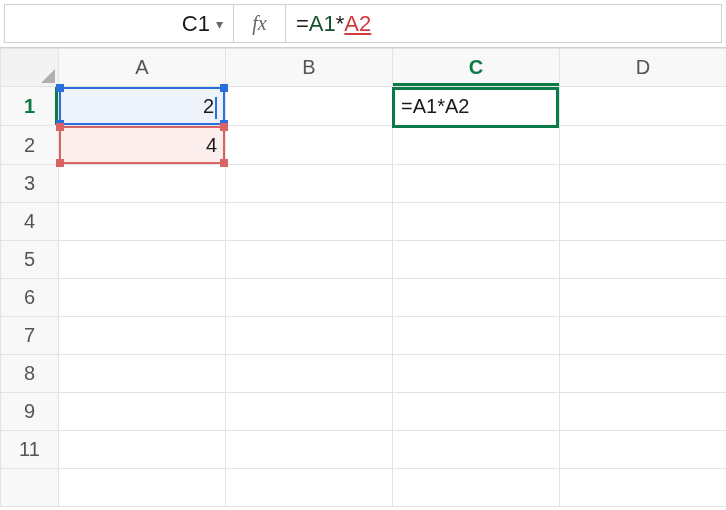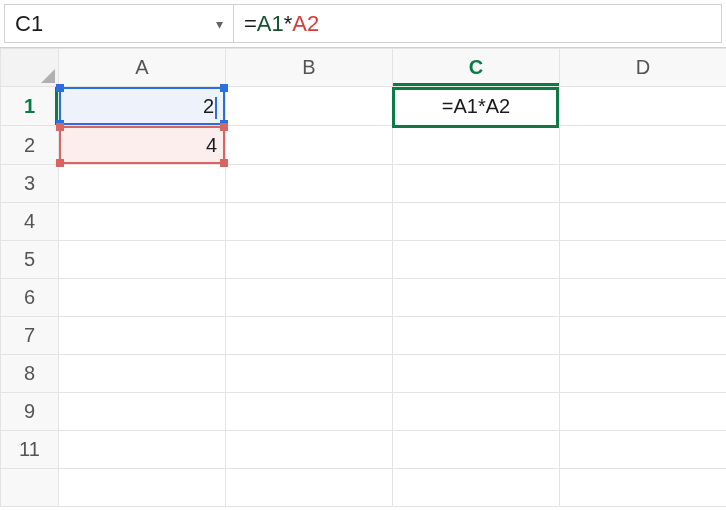--- a/index.html
+++ b/index.html
@@ -23,20 +23,21 @@
     width: 230px;
     display: flex;
     align-items: center;
     border: 1px solid #d0d0d0;
     margin: 4px 0 4px 4px;
     padding: 0 10px;
     font-size: 22px;
     color: #1a1a1a;
     justify-content: space-between;
     background: #fff;
+    text-align: right;
   }
   .name-box span.nbtext { flex: 1; }
   .nb-caret {
     font-size: 14px; color: #666;
     margin-left: 6px;
   }
   .fx-box {
     width: 52px;
     display: flex;
     align-items: center;
@@ -56,21 +57,21 @@
     align-items: center;
     padding: 0 10px;
     font-size: 22px;
     margin: 4px 4px 4px 0;
     border-top: 1px solid #d0d0d0;
     border-bottom: 1px solid #d0d0d0;
     border-right: 1px solid #d0d0d0;
   }
   .ftxt-plain { color: #1a1a1a; }
   .ftxt-ref1  { color: #14532d; }
-  .ftxt-ref2  { color: #d23c3c; }
+  .ftxt-ref2  { color: #d23c3c; text-decoration: underline; }
 
   
   .sheet {
     position: relative;
     width: 726px;
     height: 462px;
     overflow: hidden;
   }
   .grid {
     border-collapse: collapse;
@@ -125,21 +126,21 @@
     font-size: 20px;
     color: #1a1a1a;
     position: relative;
   }
   .cell div.val {
     padding: 0 8px;
     text-align: right;
     line-height: 38px;
     white-space: nowrap;
   }
-  .cell div.val.left { text-align: center; }
+  .cell div.val.left { text-align: left; }
 
   
   .ref-blue {
     background: #eef3fb;
   }
   .ref-red {
     background: #fdeeee;
   }
   .ref-box-blue {
     position:absolute; inset:0;
@@ -187,20 +188,23 @@
   @keyframes blink { 50% { opacity:0; } }
 </style>
 </head>
 <body>
 
 <div class="formula-bar">
   <div class="name-box">
     <span class="nbtext">C1</span>
     <span class="nb-caret">▾</span>
   </div>
+  <div class="fx-box">
+    <span>fx</span>
+  </div>
   <div class="formula-input">
     <span class="ftxt-plain">=</span>
       <span class="ftxt-ref1">A1</span>
       <span class="ftxt-plain">*</span>
       <span class="ftxt-ref2">A2</span>
   </div>
 </div>
 
 <div class="sheet">
   <table class="grid">

